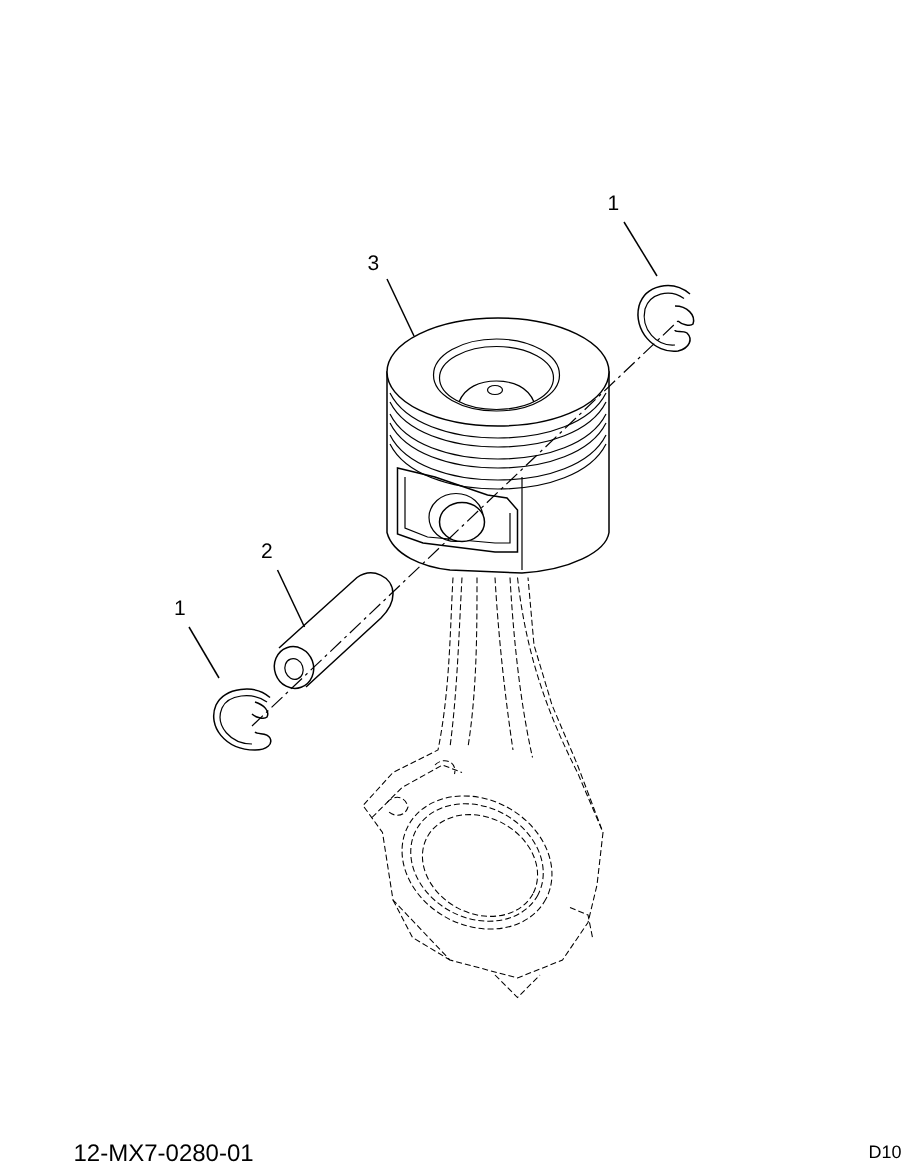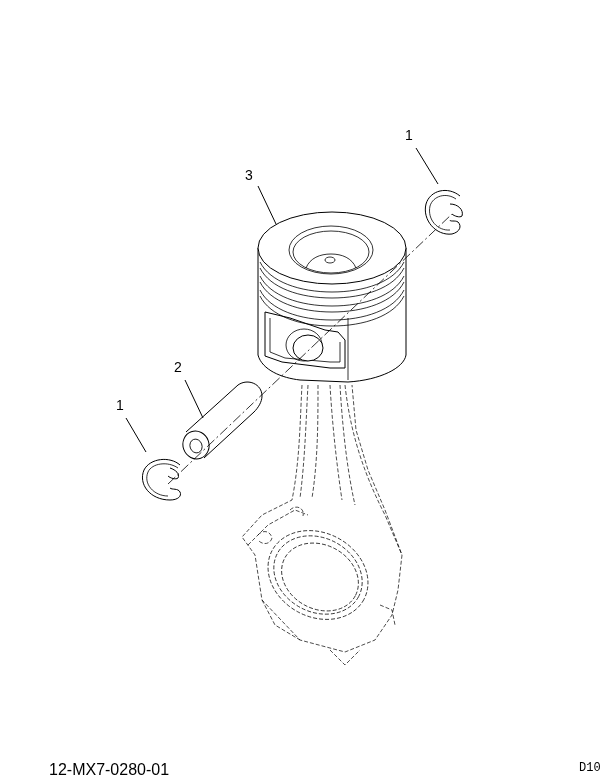--- a/index.html
+++ b/index.html
@@ -1,20 +1,20 @@
 <!DOCTYPE html>
 <html><head>
 <meta charset="utf-8">
 <style>
   html, body { margin: 0; padding: 0; background: #ffffff; }
   body { width: 610px; height: 777px; position: relative; overflow: hidden; font-family: "Liberation Sans", sans-serif; }
   svg.drawing { position: absolute; left: 0; top: 0; width: 610px; height: 777px; }
   .callout { position: absolute; font-size: 14px; color: #000; line-height: 1; }
   .footer-left { position: absolute; left: 8px; top: 761px; font-size: 16px; color: #000; margin-left: 41px; }
-  .footer-right { position: absolute; left: 579px; top: 761px; font-size: 12px; color: #000; font-family: Liberation Mono, monospace; }
+  .footer-right { position: absolute; left: 579px; top: 761px; font-size: 12px; color: #000; }
   .ln { stroke: #000; stroke-width: 1; fill: none; }
   .thin { stroke: #000; stroke-width: 0.8; fill: none; }
   .dash { stroke: #000; stroke-width: 0.8; fill: none; stroke-dasharray: 10 3 2 3; }
   .hid { stroke: #000; stroke-width: 0.7; fill: none; stroke-dasharray: 4 2; }
   .fillw { fill: #fff; }
 </style>
 </head>
 <body>
 
 <svg class="drawing" viewBox="0 0 610 777" xmlns="http://www.w3.org/2000/svg">

